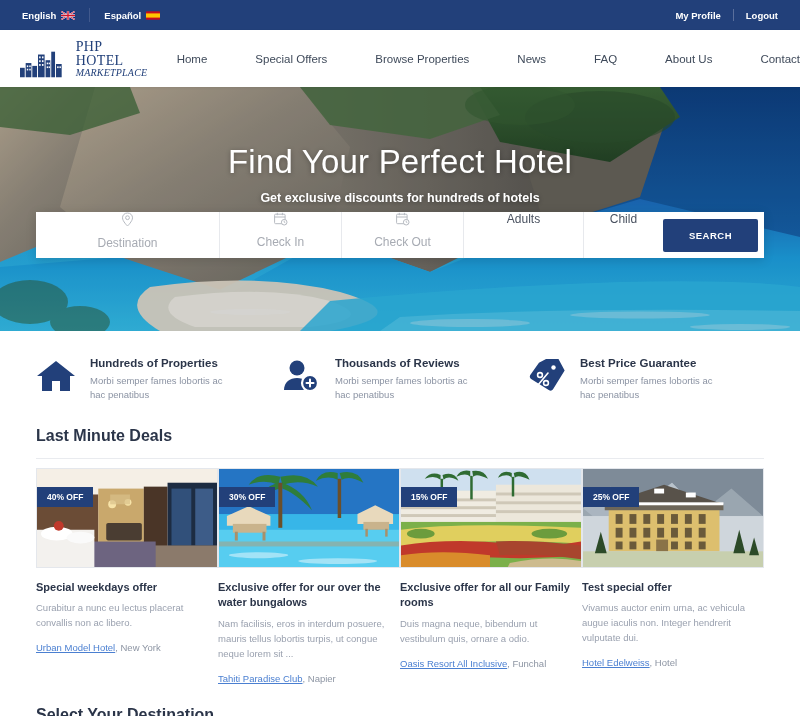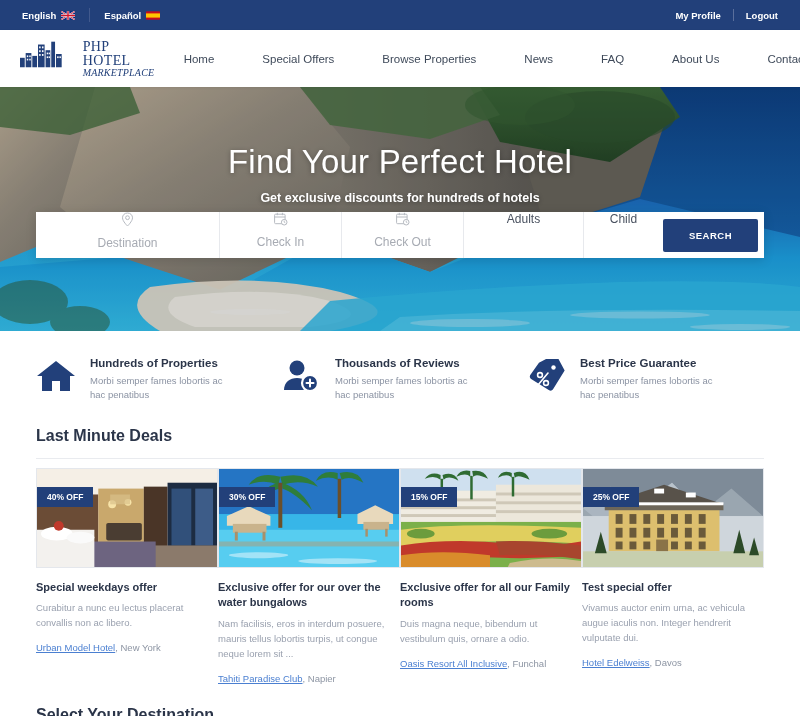--- a/index.html
+++ b/index.html
@@ -34,21 +34,21 @@
   }
   .topbar-vsep { width: 1px; height: 12px; background: #5a6f9c; margin: 0 12px; }
 
   
   .navbar {
     height: 57px; background: #ffffff;
     display: flex; align-items: center; padding: 0 20px;
     box-shadow: 0 1px 3px rgba(0,0,0,.07);
     position: relative; z-index: 5;
   }
-  .logo { display: flex; align-items: flex-start; gap: 21px; cursor: pointer; }
+  .logo { display: flex; align-items: flex-end; gap: 14px; cursor: pointer; }
   .logo-text {
     font-family: "Liberation Serif", serif;
     color: #22407a; line-height: 1.0;
   }
   .logo-l1 { font-size: 14px; letter-spacing: .4px; display: block; }
   .logo-l2 { font-size: 10px; letter-spacing: .2px; display: block; font-style: italic; }
   .nav-links {
     display: flex; align-items: center; gap: 48px; margin-left: 27px;
   }
   .nav-link {
@@ -556,21 +556,21 @@
             <path d="M12 86 L18 64 L24 86 Z"></path>
               <path d="M152 86 L158 62 L164 86 Z"></path>
             <path d="M168 88 L173 70 L178 88 Z"></path>
           </g>
         </svg>
         <div class="badge">25% OFF</div>
       </div>
       <div class="deal-title">Test special offer</div>
       <div class="deal-desc">Vivamus auctor enim urna, ac vehicula augue iaculis non. Integer hendrerit vulputate dui.</div>
       <div class="deal-meta">
-        <span class="deal-link">Hotel Edelweiss</span><span>, Davos</span>
+        <span class="deal-link">Hotel Edelweiss</span><span>, Hotel</span>
       </div>
     </div>
 
   </div>
 </div>
 
 <div class="section dest-section">
   <div class="section-title">Select Your Destination</div>
 
 </div>

